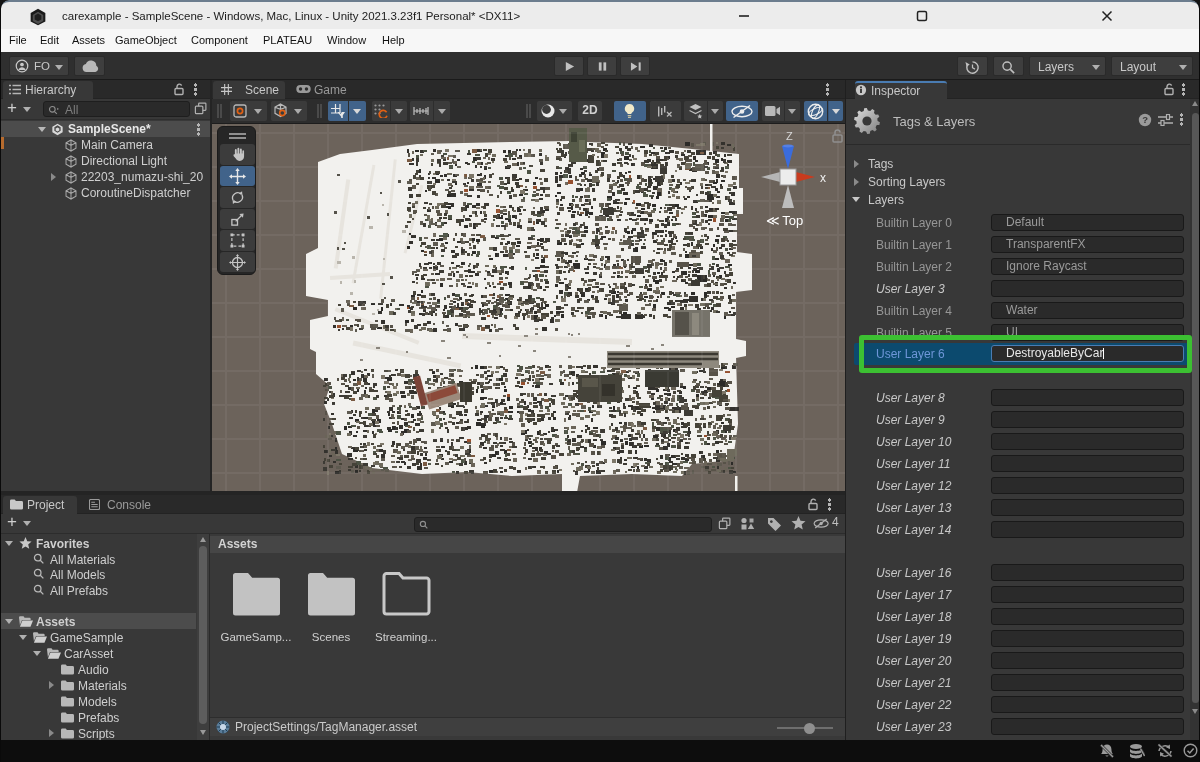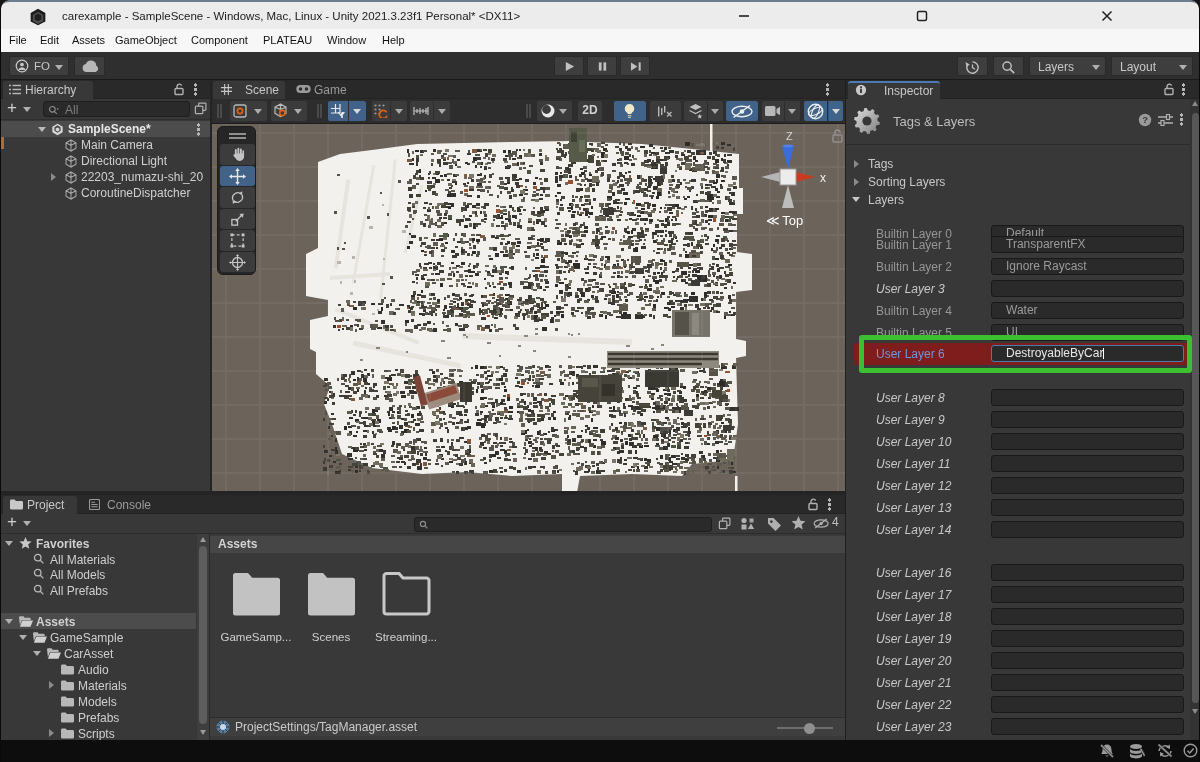--- a/index.html
+++ b/index.html
@@ -464,21 +464,21 @@
     <path d="M93 14v-2.5a2.5 2.5 0 0 1 5 0" fill="none" stroke="#8f8f8f" stroke-width="1.5"></path>
   </svg>
   <div class="abs" style="left:24px;top:92px;color:#ffffff;font-size:13px">≪ Top</div>
 </div>
 
   </div>
 </div>
 
 <div id="insp">
   <div class="tabstrip abs" style="left:0;top:0;width:100%;height:19px;border-bottom:1px solid #232323">
-<div class="tab" style="left:2px;width:92px;padding-left:36px;line-height:17px;border-top:2px solid #4a7cb2">Inspector</div>
+<div class="tab" style="left:9px;width:92px;padding-left:16px;line-height:17px;border-top:2px solid #4a7cb2">Inspector</div>
 <svg class="abs" style="left:9px;top:4px" width="12" height="12" viewBox="0 0 14 14">
           <circle cx="7" cy="7" r="6" fill="#c8c8c8"></circle>
           <rect x="6" y="5.5" width="2" height="5" fill="#292929"></rect>
           <rect x="6" y="2.8" width="2" height="1.9" fill="#292929"></rect>
         </svg>
 <svg class="abs" style="left:317px;top:3px" width="12" height="13" viewBox="0 0 12 13">
           <rect x="2" y="5.5" width="8" height="6" rx="1" fill="none" stroke="#b0b0b0" stroke-width="1.4"></rect>
           <path d="M4 5.5V3.5a2.4 2.4 0 0 1 4.6-.9" fill="none" stroke="#b0b0b0" stroke-width="1.4"></path>
         </svg>
 <span class="dots3 abs" style="left:336px;top:3px"></span>
@@ -507,21 +507,21 @@
           <rect x="3" y="6.5" width="3" height="5" fill="#383838" stroke="#b0b0b0" stroke-width="1.2"></rect>
         </svg>
 <span class="dots3 abs" style="left:334px;top:14px"></span>
 </div>
 <span class="tri-r abs" style="left:8px;top:80px"></span>
       <span class="abs" style="left:22px;top:77px;color:#c8c8c8">Tags</span>
 <span class="tri-r abs" style="left:8px;top:98px"></span>
       <span class="abs" style="left:22px;top:95px;color:#c8c8c8">Sorting Layers</span>
 <span class="tri-d abs" style="left:6px;top:117px;border-top-color:#c8c8c8"></span>
       <span class="abs" style="left:22px;top:113px;color:#c8c8c8">Layers</span>
-<div class="lrow" style="top:143px">
+<div class="lrow" style="top:132.0px">
         <span class="lab">Builtin Layer 0</span>
         <span class="fld">Default</span>
       </div>
 <div class="lrow" style="top:153.9px">
         <span class="lab">Builtin Layer 1</span>
         <span class="fld">TransparentFX</span>
       </div>
 <div class="lrow" style="top:175.8px">
         <span class="lab">Builtin Layer 2</span>
         <span class="fld">Ignore Raycast</span>
@@ -531,21 +531,21 @@
         <span class="fld"></span>
       </div>
 <div class="lrow" style="top:219.6px">
         <span class="lab">Builtin Layer 4</span>
         <span class="fld">Water</span>
       </div>
 <div class="lrow" style="top:241.5px">
         <span class="lab">Builtin Layer 5</span>
         <span class="fld">UI</span>
       </div>
-<div class="lrow" style="top:263.4px;background:#7f1d1d;border-radius:2px">
+<div class="lrow" style="top:263.4px;background:#0c4a6e;border-radius:2px">
         <span class="lab" style="color:#6e96d8">User Layer 6</span>
         <span class="fld" style="border:1px solid #4a7cb2;color:#e8e8e8;background:#2a2a2a">DestroyableByCar<span style="display:inline-block;width:1px;height:11px;background:#fff;vertical-align:-2px"></span></span>
       </div>
 <div class="lrow" style="top:307.2px">
         <span class="lab user">User Layer 8</span>
         <span class="fld"></span>
       </div>
 <div class="lrow" style="top:329.1px">
         <span class="lab user">User Layer 9</span>
         <span class="fld"></span>

